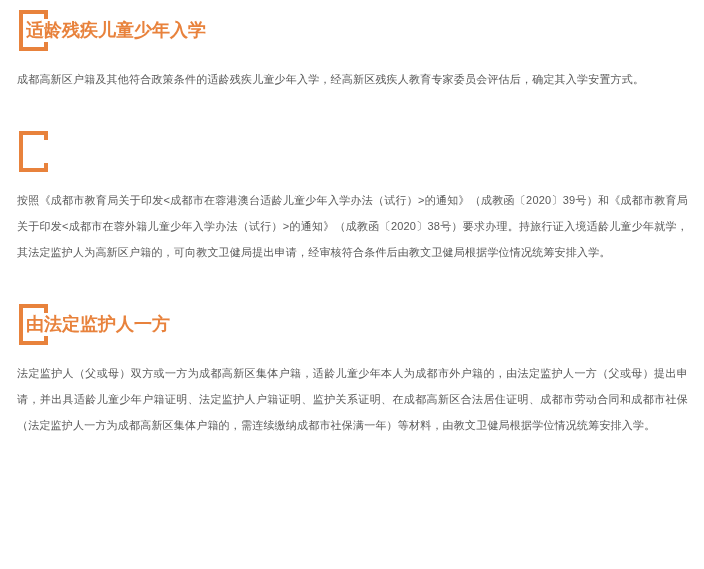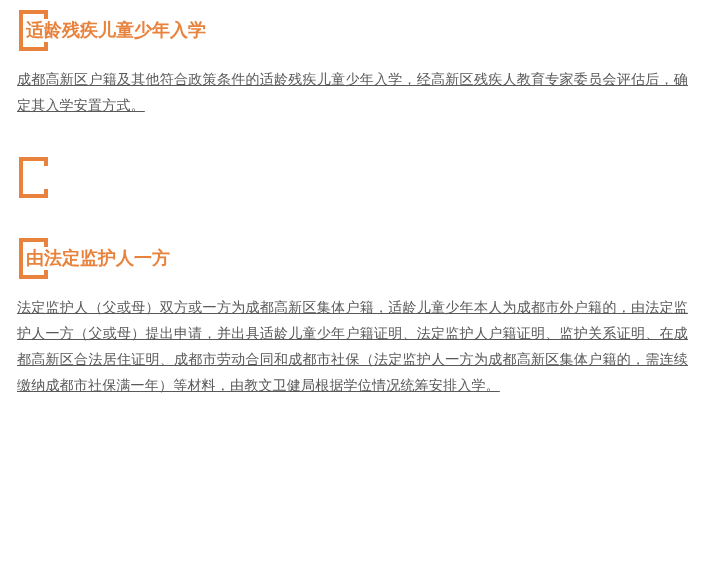--- a/index.html
+++ b/index.html
@@ -50,45 +50,45 @@
     height: 43px;
     line-height: 43px;
     font-size: 18px;
     font-weight: bold;
     color: #E8823C;
     white-space: nowrap;
     z-index: 1;
   }
   .section-body {
     margin: 14px 0 0 0;
-    font-size: 14px;
+    font-size: 11px;
     line-height: 26px;
     color: #595959;
     text-align: justify;
     letter-spacing: 0.2px;
-    text-decoration: underline;
   }
 </style>
 </head>
 <body>
 
 <div class="content">
 
   <div class="section">
     <div class="section-header">
       <span class="bracket"></span>
       <h2 class="section-title">适龄残疾儿童少年入学</h2>
     </div>
     <p class="section-body">成都高新区户籍及其他符合政策条件的适龄残疾儿童少年入学，经高新区残疾人教育专家委员会评估后，确定其入学安置方式。</p>
   </div>
 
   <div class="section">
     <div class="section-header">
       <span class="bracket"></span>
     </div>
+    <p class="section-body">按照《成都市教育局关于印发&lt;成都市在蓉港澳台适龄儿童少年入学办法（试行）&gt;的通知》（成教函〔2020〕39号）和《成都市教育局关于印发&lt;成都市在蓉外籍儿童少年入学办法（试行）&gt;的通知》（成教函〔2020〕38号）要求办理。持旅行证入境适龄儿童少年就学，其法定监护人为高新区户籍的，可向教文卫健局提出申请，经审核符合条件后由教文卫健局根据学位情况统筹安排入学。</p>
   </div>
 
   <div class="section">
     <div class="section-header">
       <span class="bracket"></span>
       <h2 class="section-title">由法定监护人一方</h2>
     </div>
     <p class="section-body">法定监护人（父或母）双方或一方为成都高新区集体户籍，适龄儿童少年本人为成都市外户籍的，由法定监护人一方（父或母）提出申请，并出具适龄儿童少年户籍证明、法定监护人户籍证明、监护关系证明、在成都高新区合法居住证明、成都市劳动合同和成都市社保（法定监护人一方为成都高新区集体户籍的，需连续缴纳成都市社保满一年）等材料，由教文卫健局根据学位情况统筹安排入学。</p>
   </div>
 

